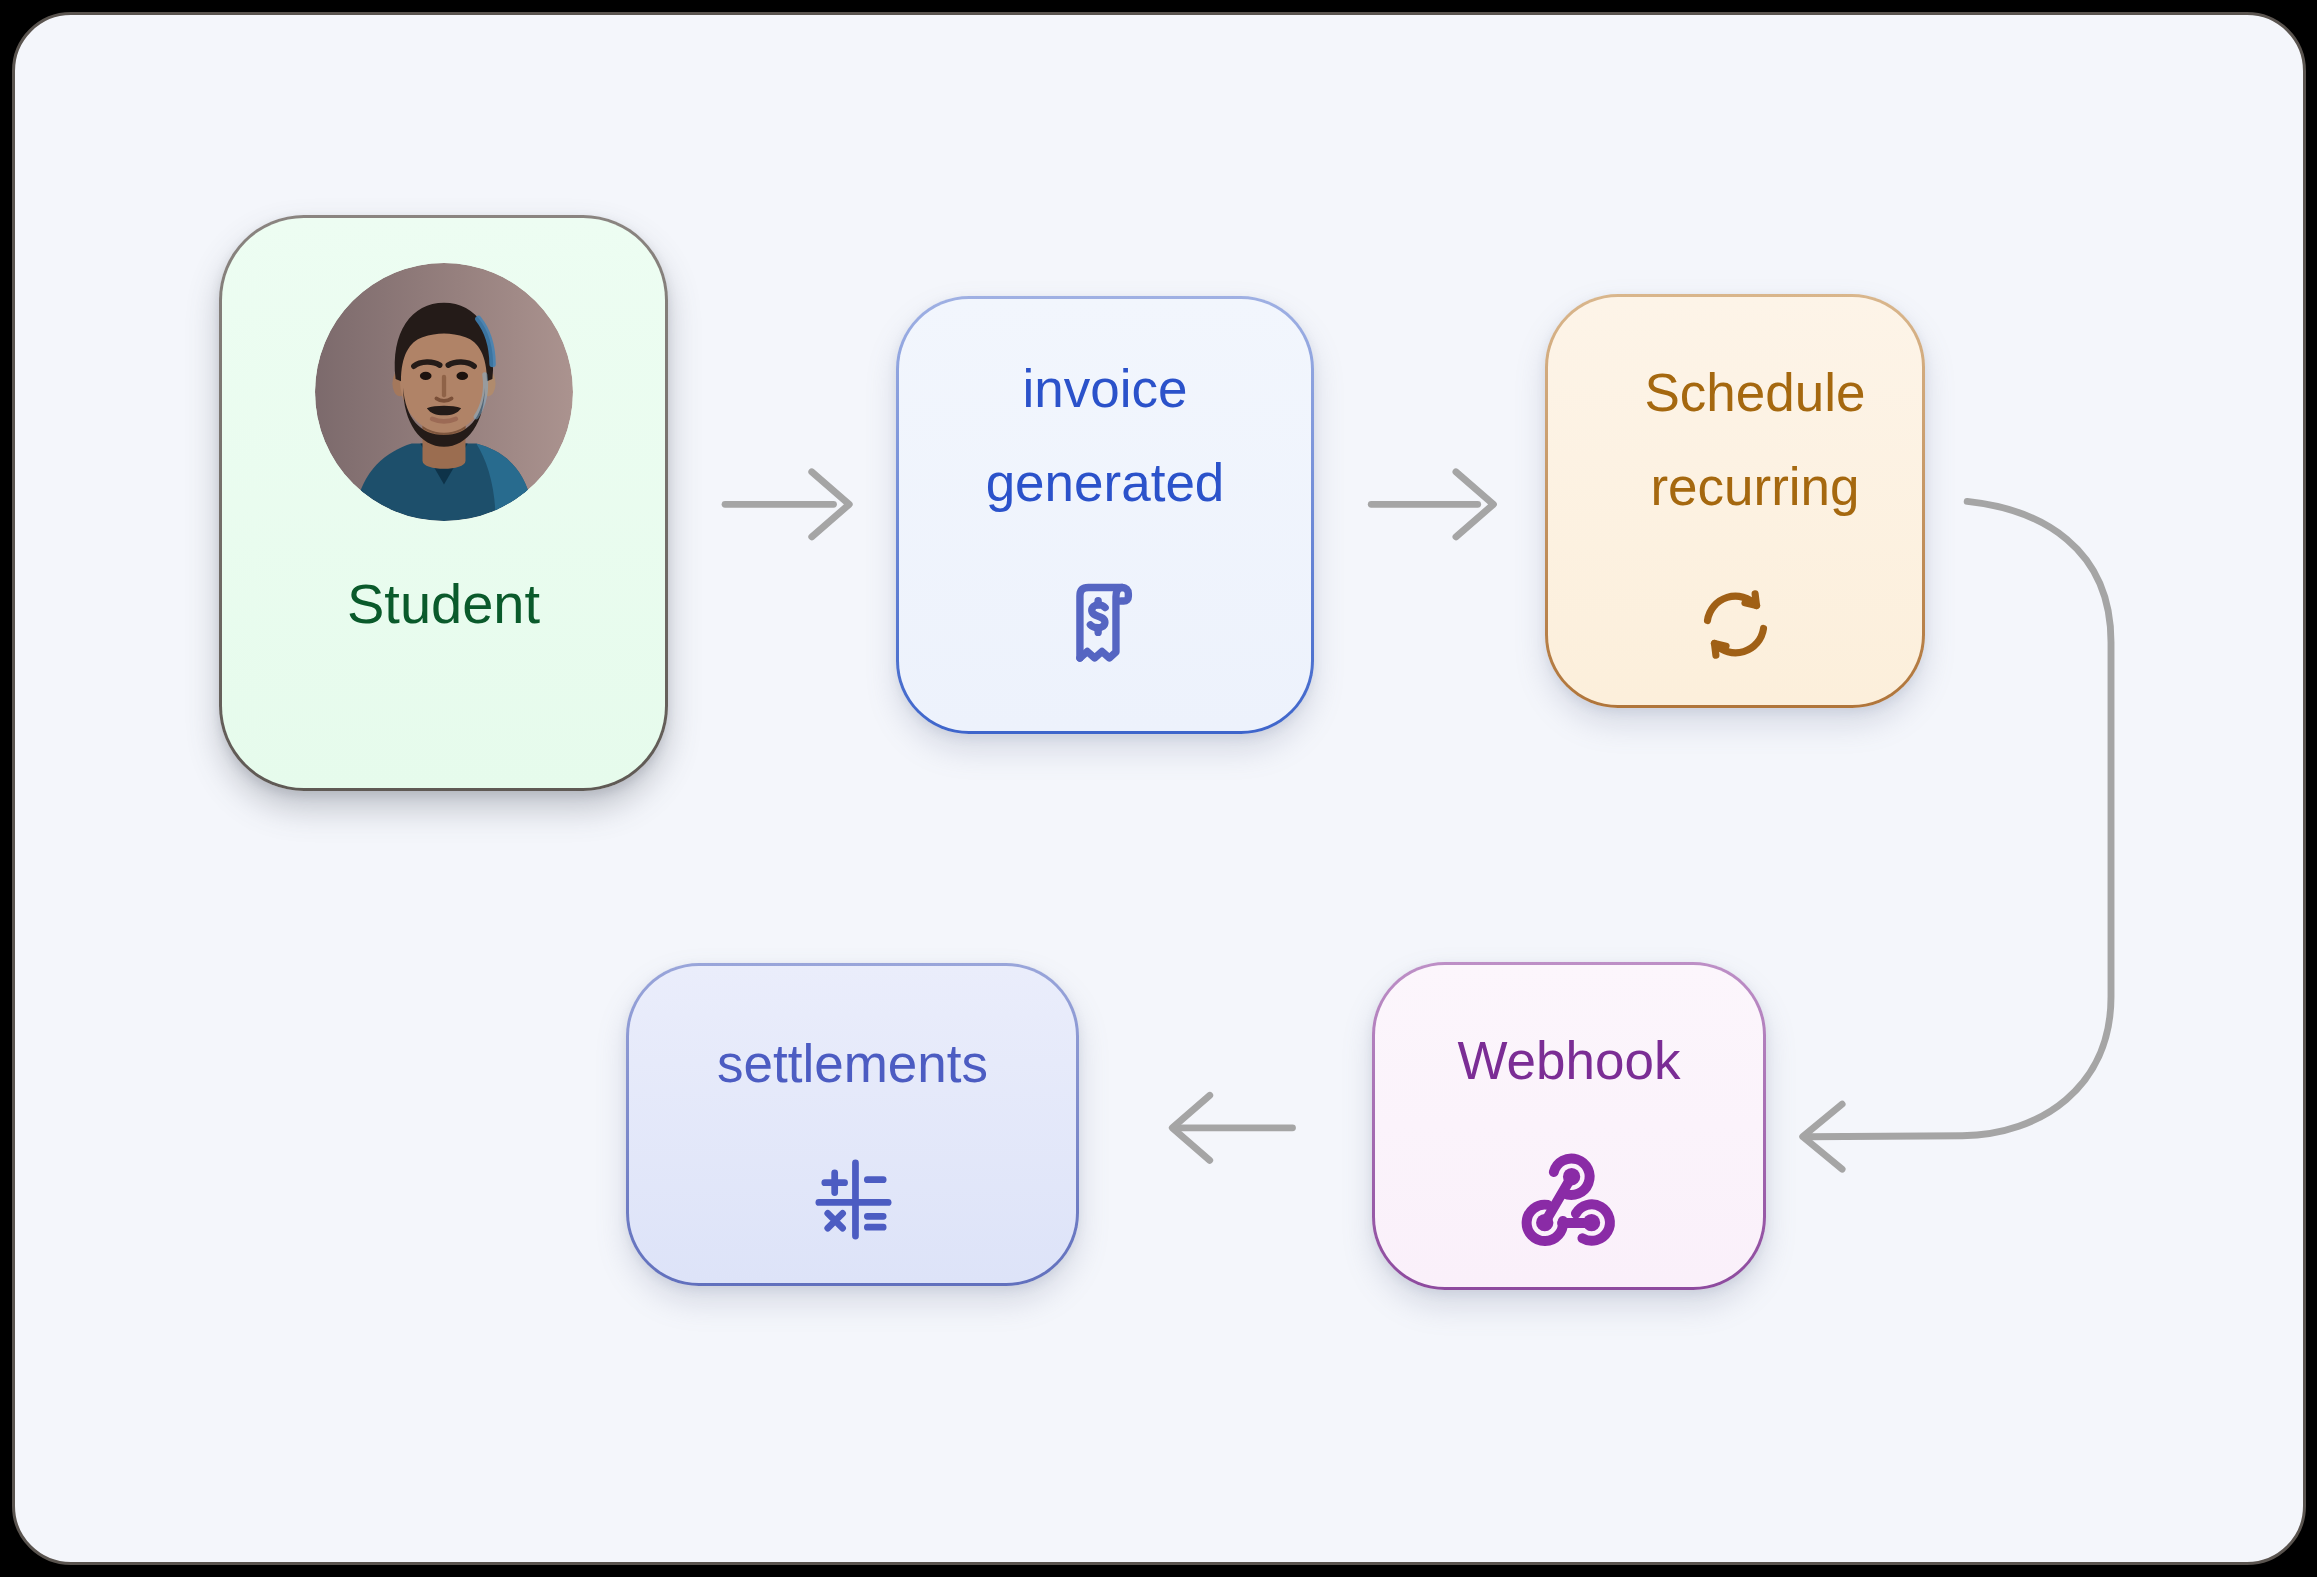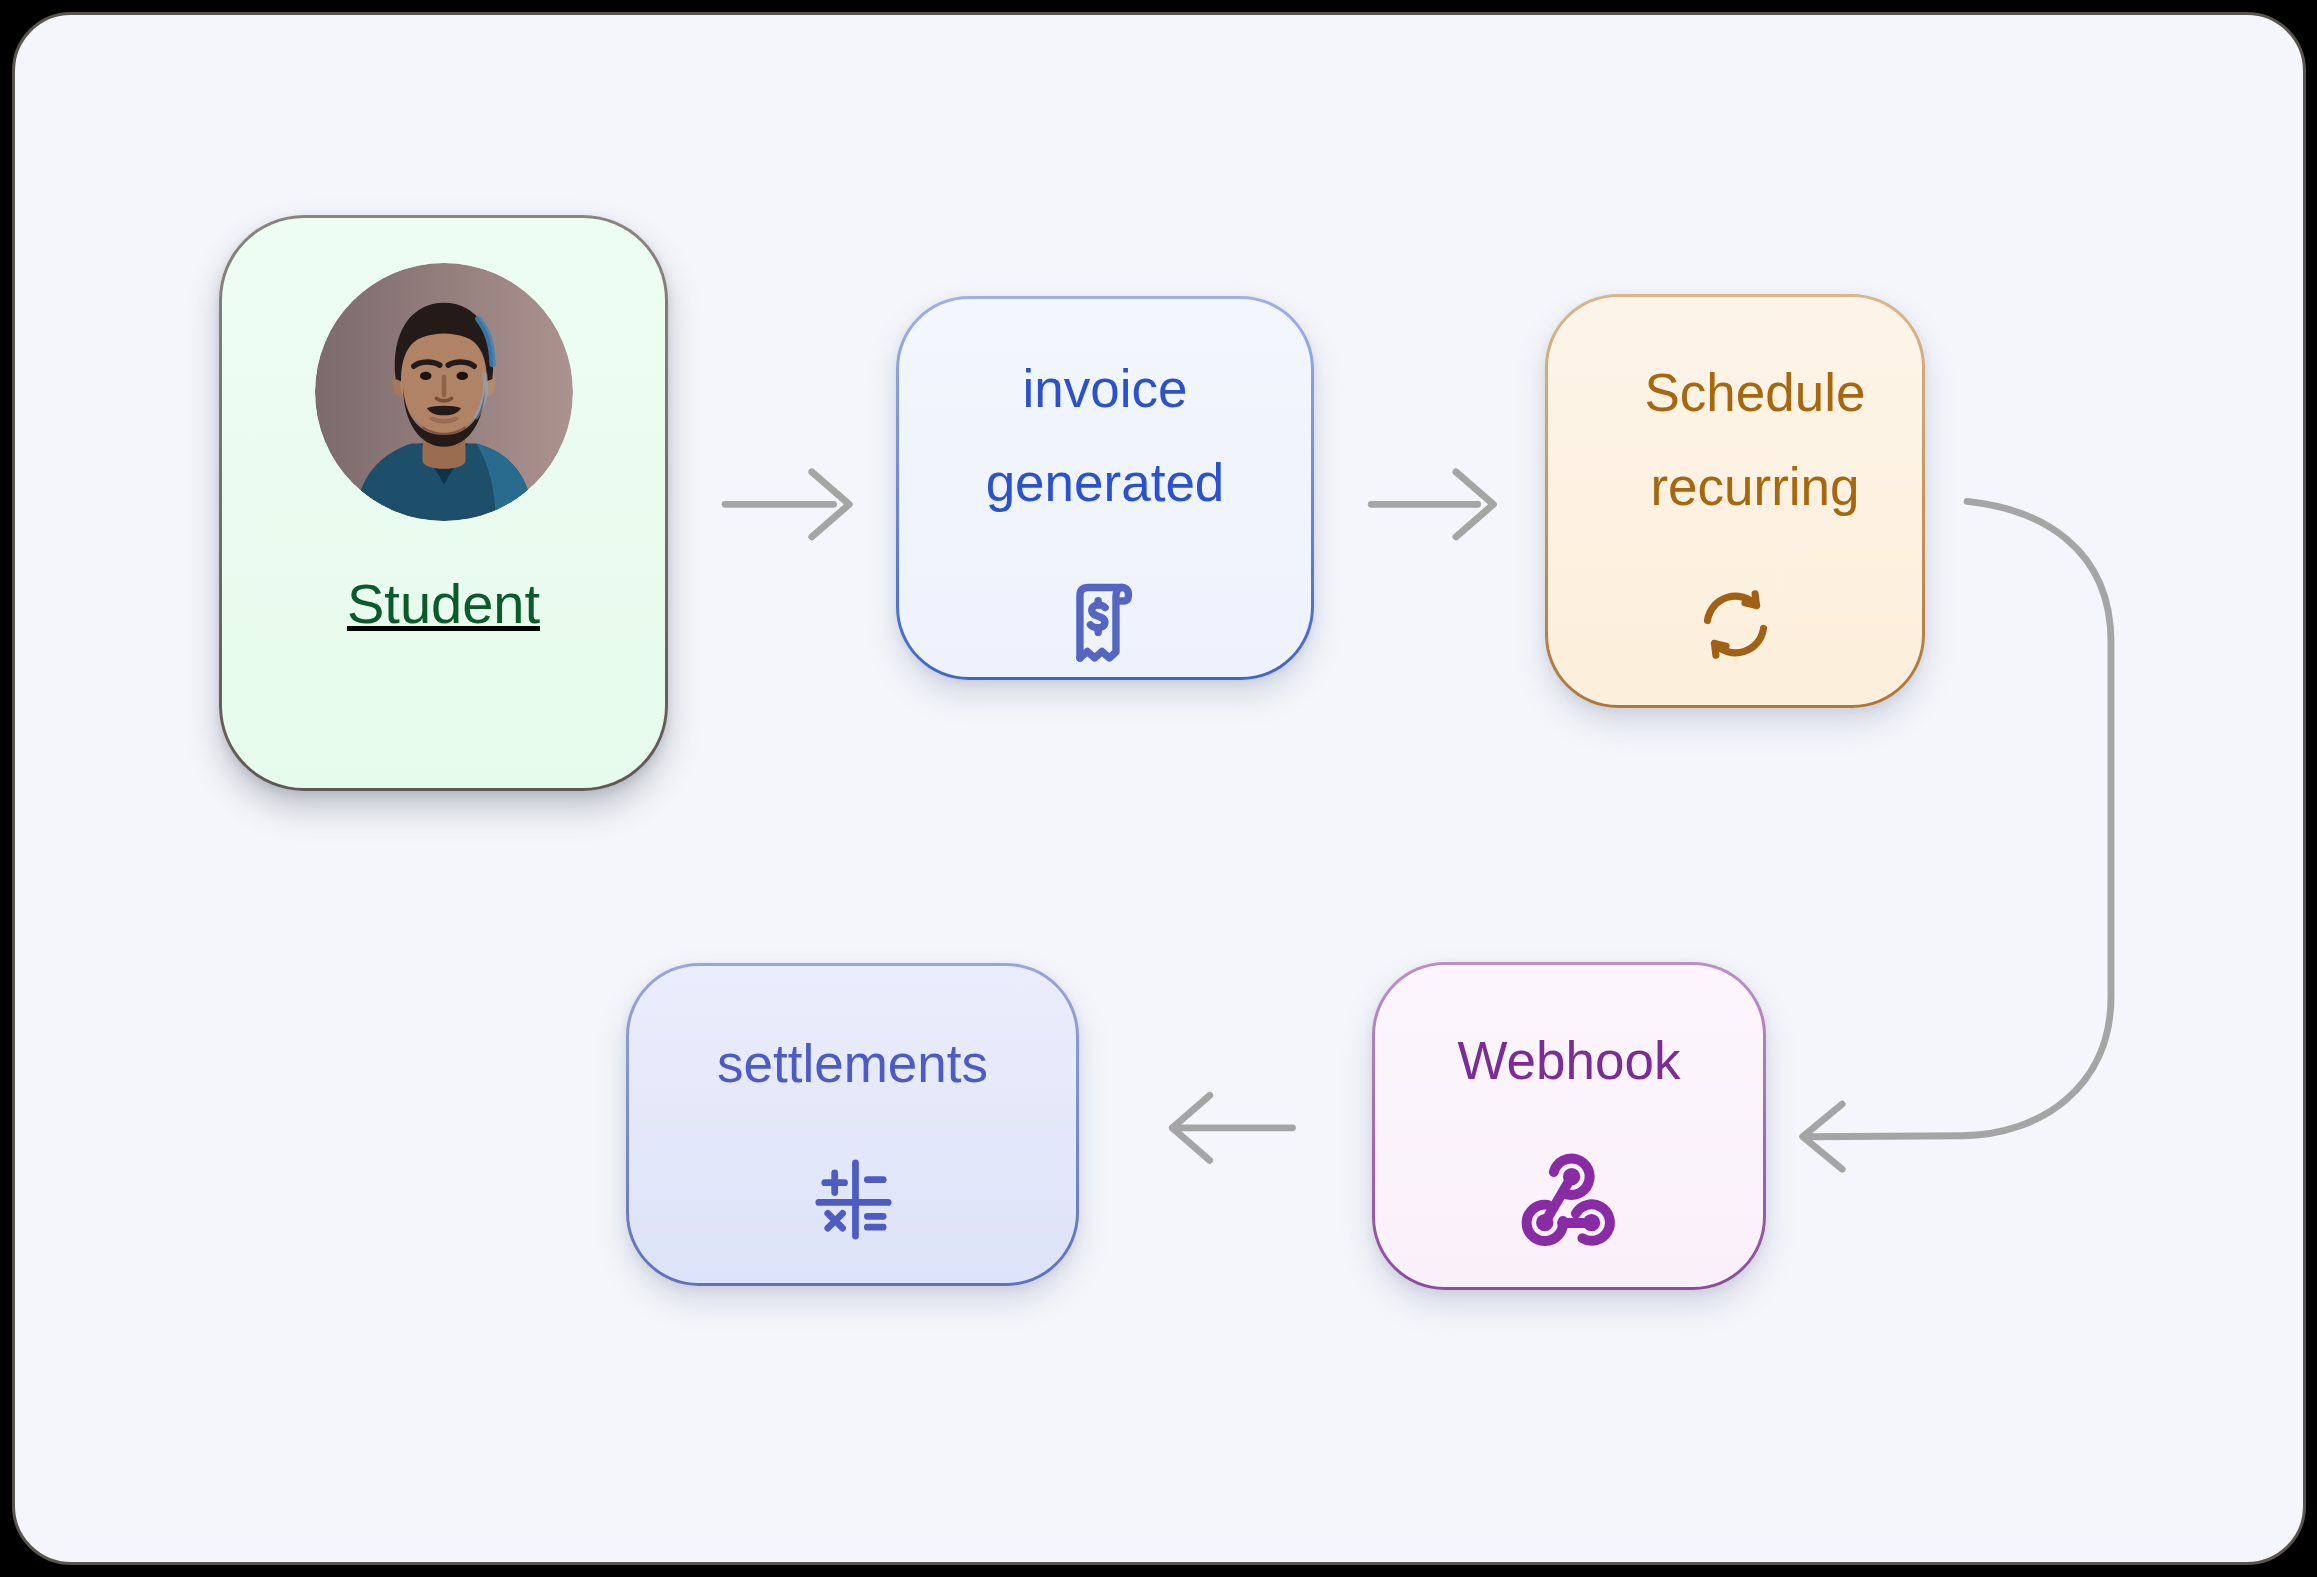--- a/index.html
+++ b/index.html
@@ -8,26 +8,26 @@
   .panel{position:absolute;left:11.8px;top:11.8px;right:11.8px;bottom:11.8px;
          background:#f4f6fb;border:3px solid #5a544f;border-radius:59px;}
   .card{position:absolute;box-sizing:border-box;display:flex;flex-direction:column;align-items:center;
         border:3.9px solid transparent;border-radius:73px;
         box-shadow:0 15.8px 29.6px rgba(110,120,150,.22),0 3.9px 9.9px rgba(110,120,150,.12);}
   .label{font-weight:500;line-height:94px;font-size:53px;text-align:center;white-space:nowrap;}
 
   .card-student{left:219px;top:215px;width:449px;height:576px;border-radius:85px;border-width:3px;
         background:linear-gradient(180deg,#edfdf2,#e6fbec) padding-box,
                    linear-gradient(180deg,#8a8480,#5f5954) border-box;
-        box-shadow:0 17.7px 31.5px rgba(80,85,100,.30),0 4.9px 9.9px rgba(80,85,100,.15);text-decoration:underline;}
+        box-shadow:0 17.7px 31.5px rgba(80,85,100,.30),0 4.9px 9.9px rgba(80,85,100,.15);}
   .card-student .label{color:#0a5a2b;font-size:56px;line-height:99px;}
   .avatar{width:258px;height:258px;margin-top:45px;border-radius:50%;overflow:hidden;flex:none;}
   .card-student .labels{margin-top:33px;}
 
-  .card-invoice{left:896px;top:296px;width:418px;height:384px;
+  .card-invoice{left:896px;top:296px;width:418px;height:438px;
         background:linear-gradient(180deg,#f2f6fd,#edf2fc) padding-box,
                    linear-gradient(180deg,#9fb0e3,#3e65cb) border-box;}
   .card-invoice .labels{margin-top:43px;}
   .card-invoice .label{color:#2b52ca;}
   .card-invoice .icon{margin-top:47px;width:93px;height:93px;color:#5565c2;}
 
   .card-schedule{left:1545px;top:294px;width:380px;height:414px;
         background:linear-gradient(180deg,#fdf4e8,#fcefdb) padding-box,
                    linear-gradient(180deg,#d9b68c,#b0753a) border-box;}
   .card-schedule .labels{margin-top:49px;}

